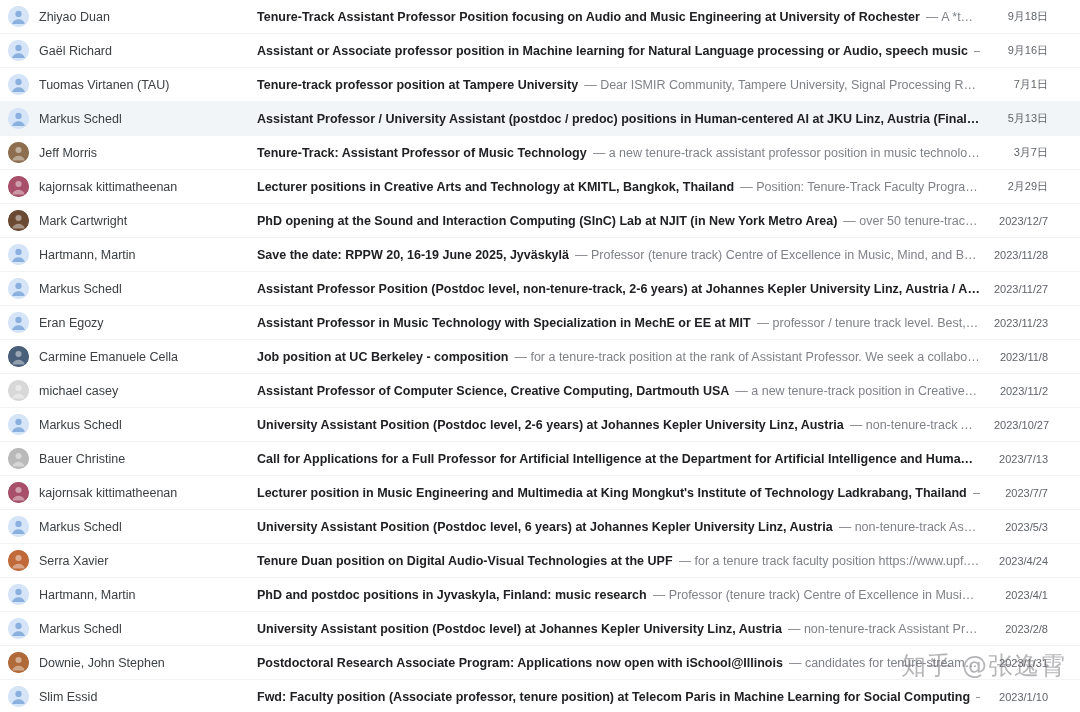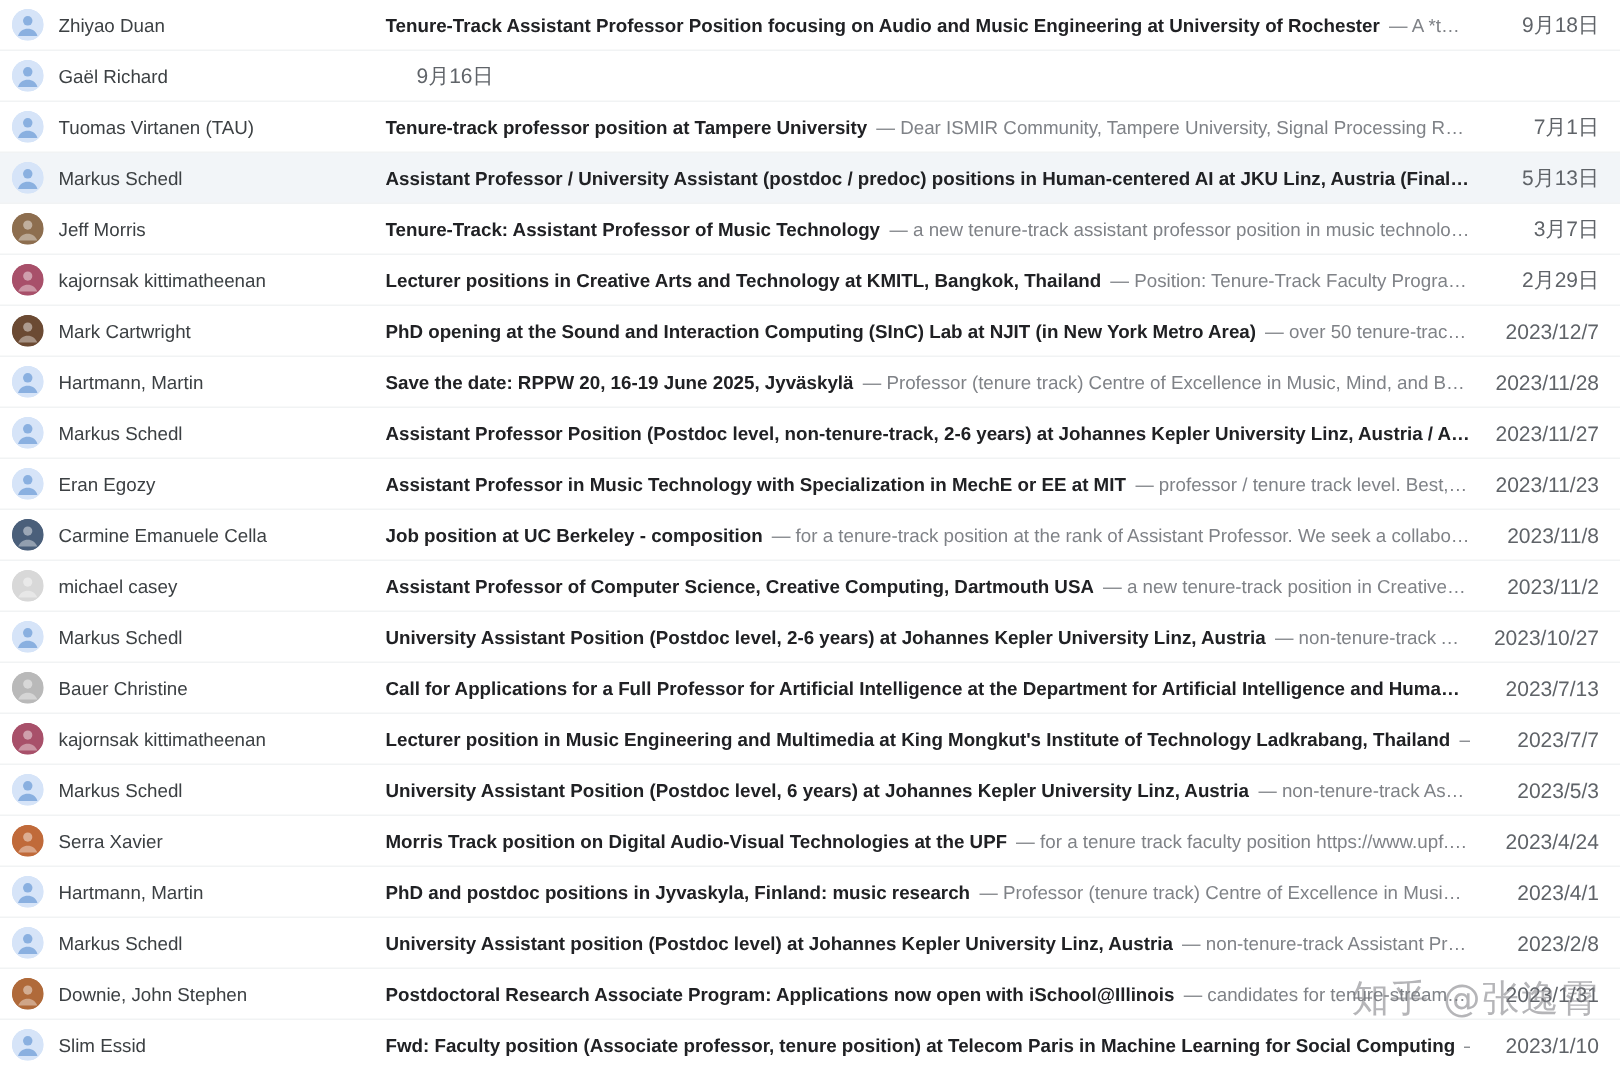--- a/index.html
+++ b/index.html
@@ -95,22 +95,22 @@
     min-width: 0;
     overflow: hidden;
     text-overflow: ellipsis;
     white-space: nowrap;
   }
 
   .date {
     flex: 0 0 86px;
     width: 86px;
     text-align: right;
-    padding-right: 14px;
-    font-size: 14px;
+    padding-right: 32px;
+    font-size: 11px;
     color: #5f6368;
     box-sizing: border-box;
     white-space: nowrap;
   }
 
   .watermark {
     position: absolute;
     right: 14px;
     bottom: 30px;
     font-size: 25px;
@@ -143,20 +143,24 @@
     </div>
     <div class="mail-row">
       <div class="avatar" style="background: rgb(207, 224, 247);">
         <svg width="21" height="21" viewBox="0 0 24 24" aria-hidden="true">
           <circle cx="12" cy="12" r="12" fill="#d6e4f8"></circle>
           <circle cx="12" cy="9" r="3.6" fill="#8ab0e0"></circle>
           <path d="M4.6 20.5c1.1-3.6 4-5.4 7.4-5.4s6.3 1.8 7.4 5.4z" fill="#8ab0e0"></path>
         </svg>
       </div>
       <div class="sender">Gaël Richard</div>
+      <div class="subject-wrap">
+        <span class="subject">Assistant or Associate professor position in Machine learning for Natural Language processing or Audio, speech music</span>
+        <span class="snippet">— including tw...</span>
+      </div>
       <div class="date">9月16日</div>
     </div>
     <div class="mail-row">
       <div class="avatar" style="background: rgb(207, 224, 247);">
         <svg width="21" height="21" viewBox="0 0 24 24" aria-hidden="true">
           <circle cx="12" cy="12" r="12" fill="#d6e4f8"></circle>
           <circle cx="12" cy="9" r="3.6" fill="#8ab0e0"></circle>
           <path d="M4.6 20.5c1.1-3.6 4-5.4 7.4-5.4s6.3 1.8 7.4 5.4z" fill="#8ab0e0"></path>
         </svg>
       </div>
@@ -365,21 +369,21 @@
     <div class="mail-row">
       <div class="avatar" style="background: rgb(192, 106, 58);">
         <svg width="21" height="21" viewBox="0 0 24 24" aria-hidden="true">
           <circle cx="12" cy="12" r="12" fill="#c06a3a"></circle>
           <circle cx="12" cy="9.2" r="3.5" fill="rgba(255,255,255,0.45)"></circle>
           <path d="M4.8 21c1.1-3.4 4-5.2 7.2-5.2s6.1 1.8 7.2 5.2z" fill="rgba(255,255,255,0.4)"></path>
         </svg>
       </div>
       <div class="sender">Serra Xavier</div>
       <div class="subject-wrap">
-        <span class="subject">Morris Track position on Digital Audio-Visual Technologies at the UPF</span>
+        <span class="subject">Tenure Duan position on Digital Audio-Visual Technologies at the UPF</span>
         <span class="snippet">— for a tenure track faculty position https://www.upf.edu/web/mt...</span>
       </div>
       <div class="date">2023/4/24</div>
     </div>
     <div class="mail-row">
       <div class="avatar" style="background: rgb(207, 224, 247);">
         <svg width="21" height="21" viewBox="0 0 24 24" aria-hidden="true">
           <circle cx="12" cy="12" r="12" fill="#d6e4f8"></circle>
           <circle cx="12" cy="9" r="3.6" fill="#8ab0e0"></circle>
           <path d="M4.6 20.5c1.1-3.6 4-5.4 7.4-5.4s6.3 1.8 7.4 5.4z" fill="#8ab0e0"></path>

